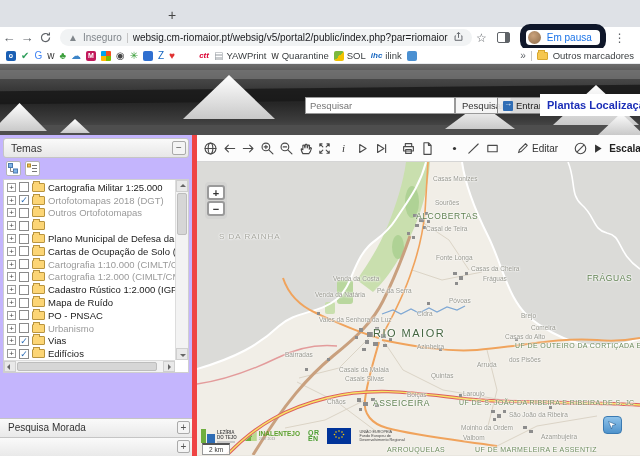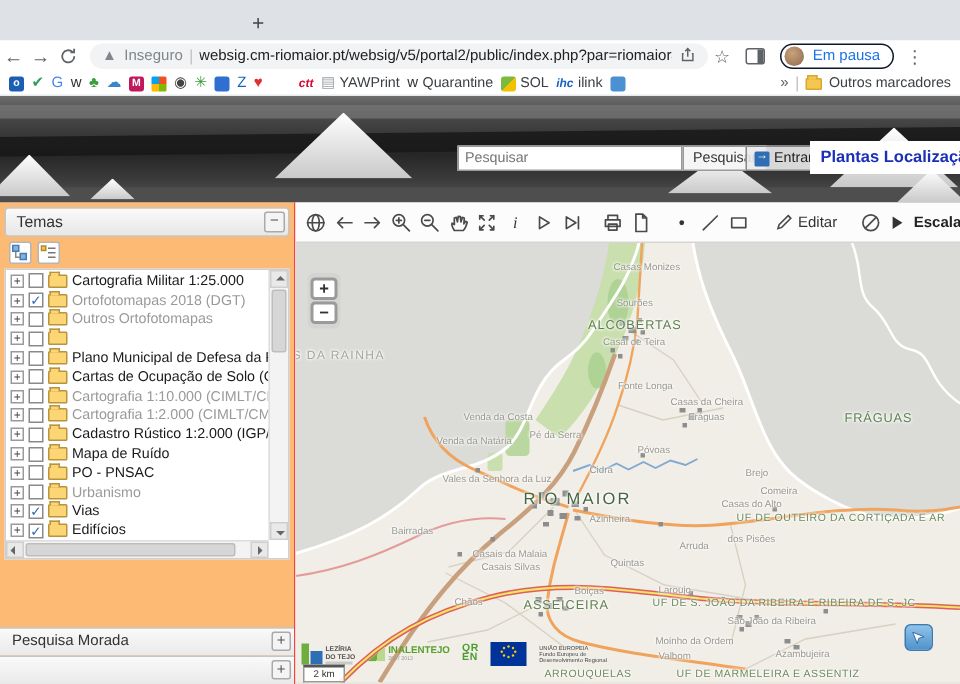--- a/index.html
+++ b/index.html
@@ -25,21 +25,21 @@
   .omnibox{height:17px;background:#f1f3f4;border-radius:9px;display:flex;align-items:center;
     width:412px;margin-left:6px;padding:0 8px;gap:5px;overflow:hidden;}
   .warn{color:#80868b;font-size:10px;}
   .sec{color:#80868b;font-size:10px;white-space:nowrap;}
   .sep-v{width:1px;height:10px;background:#c6c6c6;}
   .url{color:#202124;font-size:10px;white-space:nowrap;overflow:hidden;}
   .ob-ic{margin-left:auto;color:#5f6368;font-size:11px;}
   .star{color:#5f6368;font-size:12px;margin:0 4px;}
   .panel-ic{width:13px;height:11px;border:1.4px solid #5f6368;border-radius:2px;position:relative;margin:0 6px;}
   .panel-ic:before{content:"";position:absolute;right:0;top:0;bottom:0;width:4px;background:#5f6368;}
-  .pausa{display:flex;align-items:center;gap:6px;border:1px solid #0f172a;border-radius:10px;
+  .pausa{display:flex;align-items:center;gap:6px;border:6px solid #0f172a;border-radius:10px;
     padding:1px 8px 1px 2px;margin-left:4px;}
   .avatar{width:13px;height:13px;border-radius:50%;background:radial-gradient(circle at 40% 35%,#caa27c,#8a6a4a);}
   .pausa-t{color:#1a73e8;font-size:10px;white-space:nowrap;}
   .dots{color:#5f6368;font-size:12px;margin:0 6px 0 8px;}
 
   .bookmarks{position:absolute;left:0;top:48px;width:640px;height:16px;background:#fff;
     display:flex;align-items:center;border-bottom:1px solid #e8eaed;padding-left:6px;}
   .bm{display:flex;align-items:center;gap:3px;margin-right:5px;flex:0 0 auto;}
   .bm-g{font-size:10px;line-height:10px;}
   .bm-sq{width:10px;height:10px;border-radius:2px;color:#fff;font-size:7px;font-weight:bold;
@@ -80,21 +80,21 @@
   .btn-entrar{position:absolute;left:192px;top:0;height:17px;display:flex;align-items:center;gap:3px;
     background:rgba(235,235,235,.9);border:1px solid #888;padding:0 5px;font-size:9.5px;color:#222;}
   .entrar-ic{width:10px;height:10px;background:#2f6db5;border-radius:1px;position:relative;}
   .entrar-ic:before{content:"→";position:absolute;left:1px;top:-2px;color:#fff;font-size:8px;}
   .plantas{position:absolute;left:540px;top:30px;height:22px;background:#fff;display:flex;
     align-items:center;gap:4px;padding:0 7px;}
   .plantas-t{color:#1c2fb8;font-weight:bold;font-size:11px;white-space:nowrap;}
 
   
   .content{position:absolute;left:0;top:135px;width:640px;height:321px;display:flex;}
-  .sidebar{width:197px;height:321px;background:#fdba74;border-right:1px solid #ef4444;position:relative;overflow:hidden;}
+  .sidebar{width:197px;height:321px;background:#c4b5fd;border-right:5px solid #ef4444;position:relative;overflow:hidden;}
 
   .panel-h{position:relative;margin:3px 3px 2px 3px;height:20px;border:1px solid #c5c5c5;border-radius:3px;
     background:linear-gradient(#fafafa,#e7e7e7);font-size:10.5px;color:#333;line-height:18px;padding-left:7px;}
   .panel-btn{position:absolute;right:2px;top:2px;width:14px;height:14px;border:1px solid #aaa;border-radius:2px;
     background:#f4f4f4;font-size:10px;line-height:12px;text-align:center;color:#555;}
   .tree-tools{display:flex;gap:4px;margin:3px 0 3px 6px;}
   .tool-btn{width:15px;height:15px;border:1px solid #b5b5b5;background:#fff;border-radius:2px;padding:1px;}
   .tool-btn svg{width:11px;height:11px;display:block;}
 
   .treebox{position:relative;margin:0 3px;height:194px;border:1px solid #cfcfcf;background:#fff;overflow:hidden;}
@@ -134,21 +134,21 @@
   .tb-btn{width:19px;height:20px;border:none;background:none;padding:1px;margin:0;}
   .tb-btn svg{width:15px;height:15px;display:block;margin:auto;}
   .tb-sep{width:1px;height:15px;background:#ccc;margin:0 4px;display:inline-block;}
   .tb-label{font-size:10px;font-weight:bold;color:#222;margin:0 3px;white-space:nowrap;}
   .tb-edit{display:flex;align-items:center;gap:2px;border:none;background:none;font-size:10px;color:#333;font-family:inherit;}
   .tb-edit svg{width:14px;height:14px;}
 
   .mapcanvas{position:absolute;left:0;top:27px;right:0;bottom:0;background:#e9e6df;overflow:hidden;}
   .mapcanvas svg.base{position:absolute;left:0;top:0;}
   .maplabels{position:absolute;inset:0;}
-  .ml{position:absolute;white-space:nowrap;text-shadow:0 0 2px #fff,0 0 2px #fff,0 0 3px #fff;}
+  .ml{position:absolute;white-space:nowrap;text-shadow:0 0 2px #fff,0 0 2px #fff,0 0 3px #fff;margin-left:24px;}
   .ml.pl{font-size:6.5px;color:#98988f;}
   .ml.fre{font-size:7px;color:#6f8c5e;letter-spacing:.4px;}
   .ml.fre2{font-size:8.5px;color:#5f8050;letter-spacing:.6px;}
   .ml.city{font-size:11px;color:#44653f;letter-spacing:1.5px;}
   .ml.dist{font-size:8px;color:#a5a59d;letter-spacing:1px;}
 
   .zoomctl{position:absolute;left:8px;top:20px;width:22px;padding:2px;background:rgba(200,200,200,.35);border-radius:4px;}
   .zbtn{width:18px;height:15px;background:#fff;border:2px solid #9a9a9a;border-radius:3px;
     font-size:11px;line-height:10px;text-align:center;font-weight:bold;color:#333;margin:1px 0;padding:0;display:block;}
 

